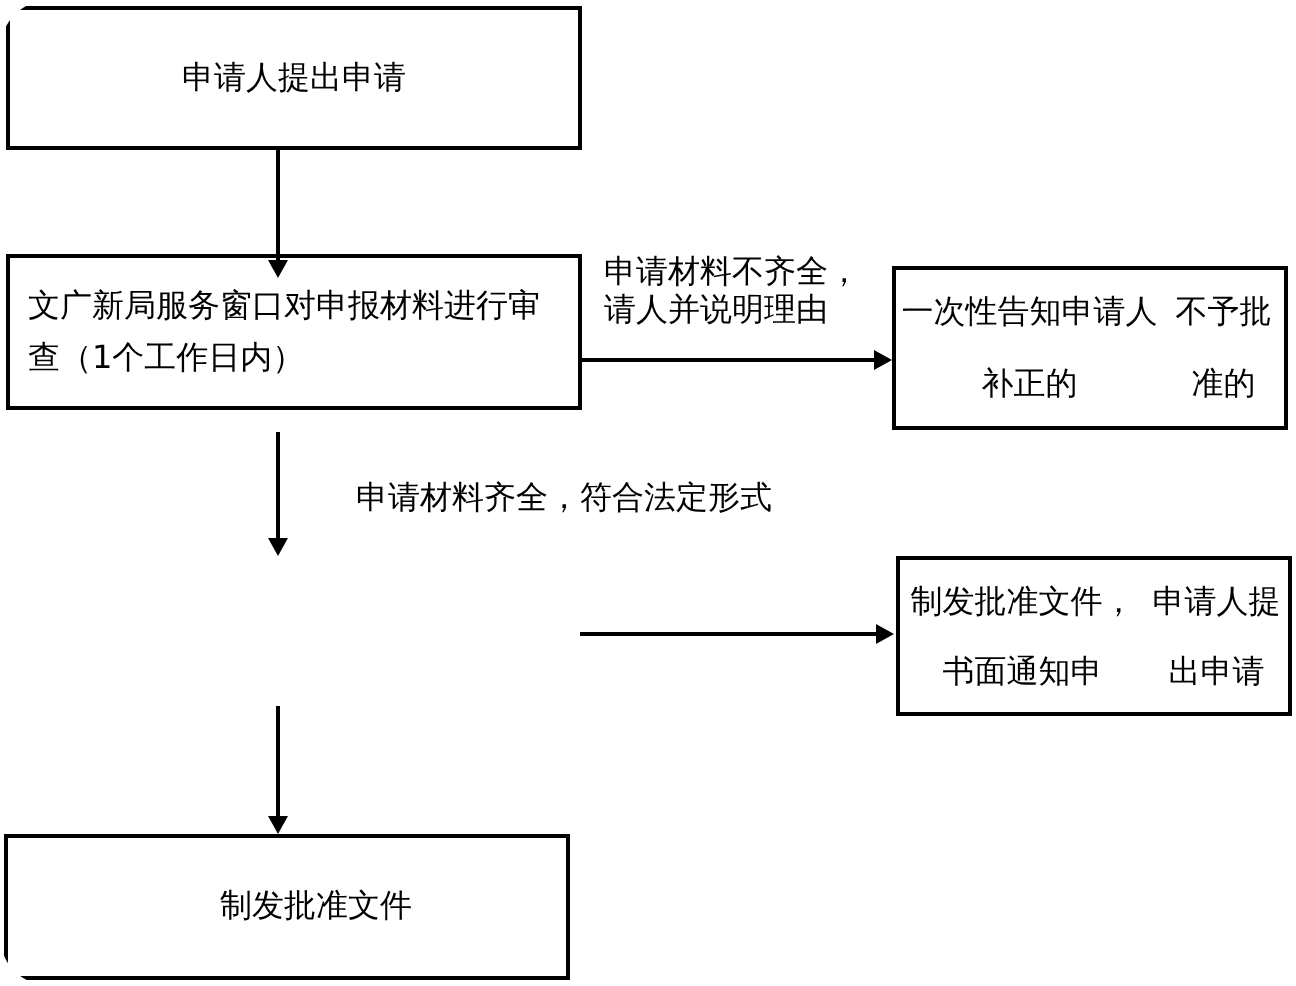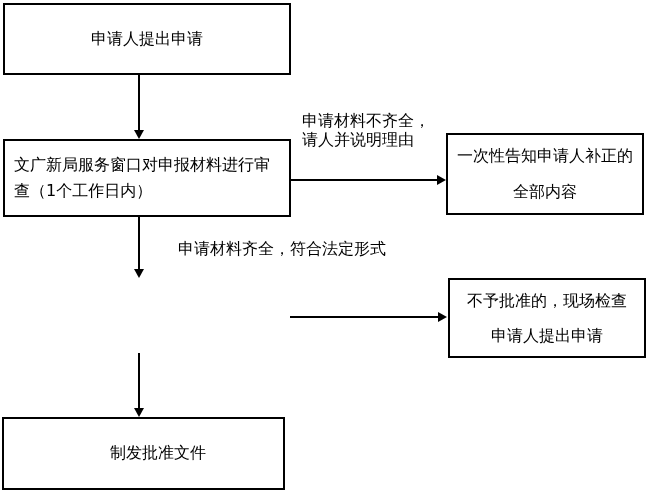--- a/index.html
+++ b/index.html
@@ -9,20 +9,21 @@
   }
   #canvas {
     position: relative;
     width: 648px;
     height: 493px;
     background: #ffffff;
     font-family: "DejaVu Sans", sans-serif;
     font-size: 16px;
     color: #000000;
     overflow: hidden;
+    border-radius: 25px;
   }
   .box {
     position: absolute;
     box-sizing: border-box;
     border: 2px solid #000000;
     background: #ffffff;
   }
   .box.center {
     display: flex;
     align-items: center;
@@ -36,21 +37,21 @@
     padding: 0 9px;
     line-height: 26px;
   }
   .box.left-top {
     padding: 7px 9px 0 9px;
     text-align: left;
     line-height: 26px;
   }
   .box.center-lines {
     display: flex;
-    flex-direction: column;
+    flex-direction: row;
     align-items: center;
     justify-content: center;
     text-align: center;
   }
   .shaft-v {
     position: absolute;
     width: 2px;
     background: #000000;
   }
   .shaft-h {
@@ -71,25 +72,25 @@
     width: 0;
     height: 0;
     border-top: 5px solid transparent;
     border-bottom: 5px solid transparent;
     border-left: 9px solid #000000;
   }
   .edge-label {
     position: absolute;
     white-space: nowrap;
   }
-  #label-incomplete { left: 302px; top: 113px; line-height: 19px; font-family: Liberation Mono, monospace; }
+  #label-incomplete { left: 302px; top: 126px; line-height: 19px; }
   #label-complete   { left: 178px; top: 239px; line-height: 19px; text-align: right; }
 
   #box-submit   { left: 3px;   top: 3px;   width: 288px; height: 72px; }
-  #box-review   { left: 3px;   top: 139px; width: 288px; height: 78px; }
+  #box-review   { left: 3px;   top: 127px; width: 288px; height: 78px; }
   #box-accept   { left: 3px;   top: 278px; width: 288px; height: 76px; }
   #box-issue    { left: 2px;   top: 417px; width: 283px; height: 73px; padding-left: 29px; }
   #box-notify   { left: 446px; top: 133px; width: 198px; height: 82px; line-height: 36px; }
   #box-reject   { left: 448px; top: 278px; width: 198px; height: 80px; line-height: 35px; }
 
   #arrow-v1-shaft { left: 138px; top: 75px;  height: 56px; }
   #arrow-v1-head  { left: 134px; top: 130px; }
   #arrow-v2-shaft { left: 138px; top: 216px; height: 54px; }
   #arrow-v2-head  { left: 134px; top: 269px; }
   #arrow-v3-shaft { left: 138px; top: 353px; height: 56px; }
@@ -112,25 +113,25 @@
     <span>文广新局服务窗口对申报材料进行审查（1个工作日内）</span>
   </div>
 
 
   <div class="box center" id="box-issue">
     <span>制发批准文件</span>
   </div>
 
   <div class="box center-lines" id="box-notify">
     <div>一次性告知申请人补正的</div>
-    <div>全部内容</div>
+    <div>不予批准的</div>
   </div>
 
   <div class="box center-lines" id="box-reject">
-    <div>不予批准的，现场检查</div>
+    <div>制发批准文件，书面通知申</div>
     <div>申请人提出申请</div>
   </div>
 
   <div>
     <div class="shaft-v" id="arrow-v1-shaft"></div>
     <div class="head-down" id="arrow-v1-head"></div>
   </div>
 
   <div>
     <div class="shaft-v" id="arrow-v2-shaft"></div>

